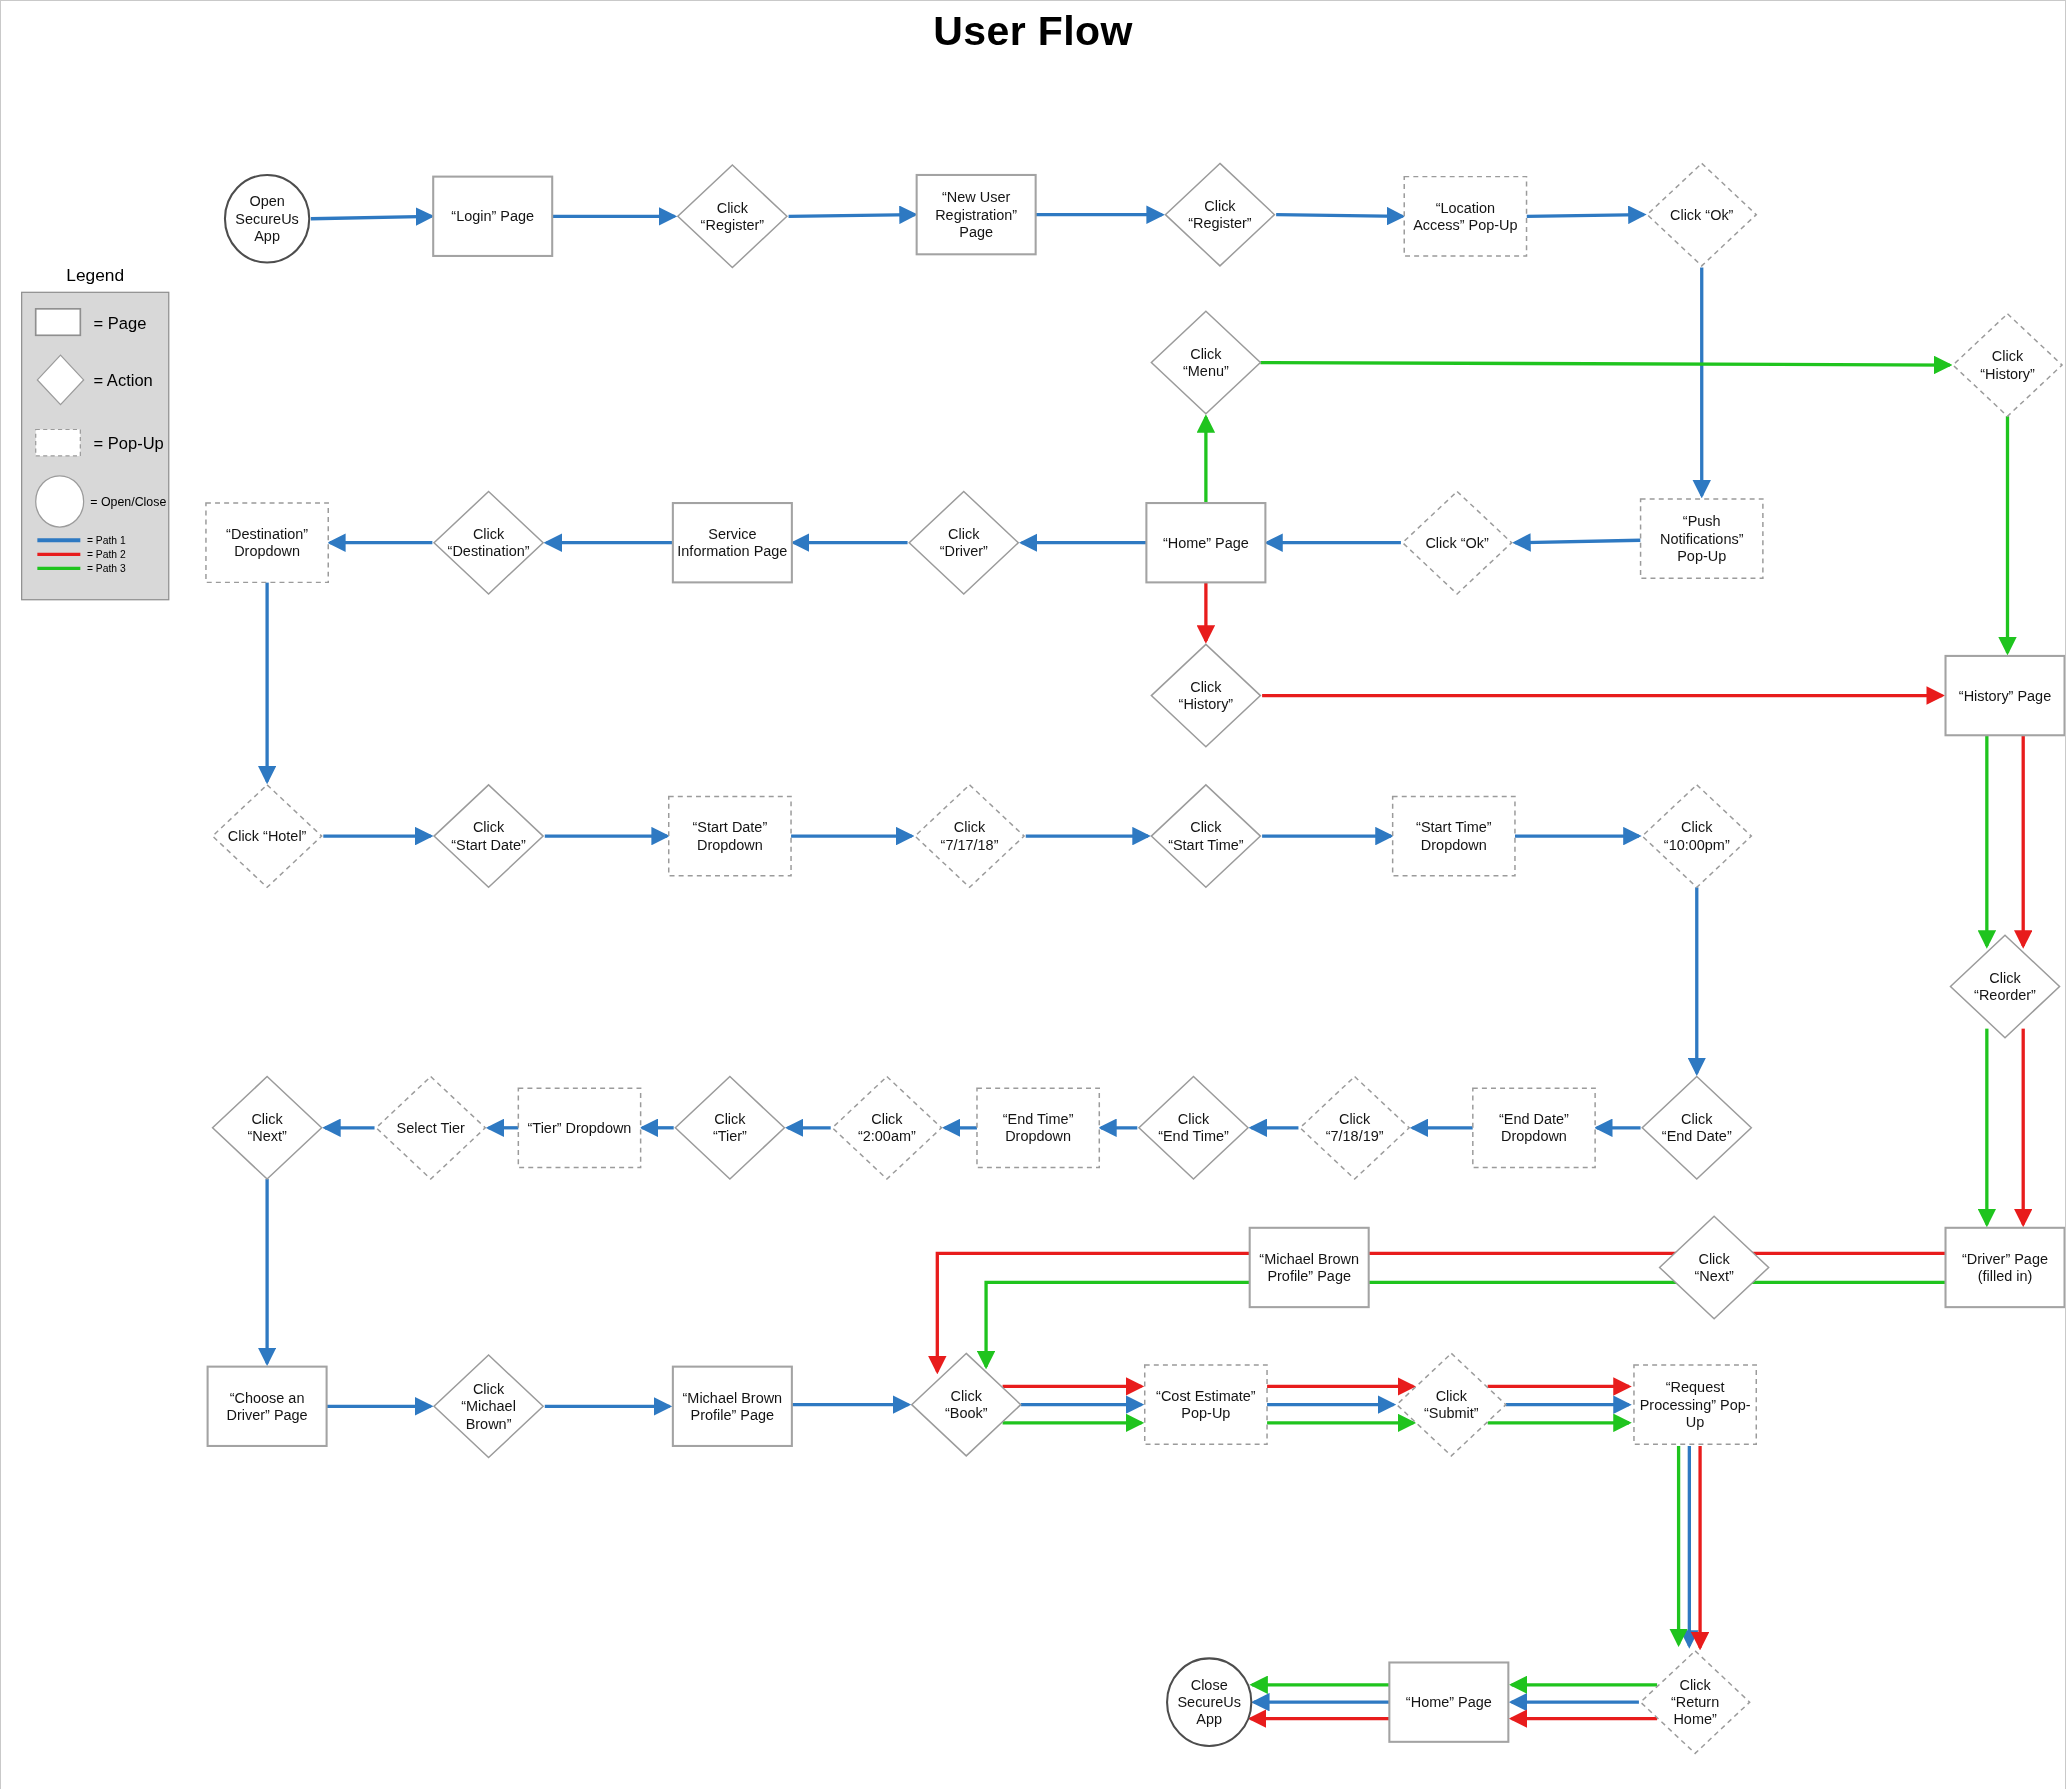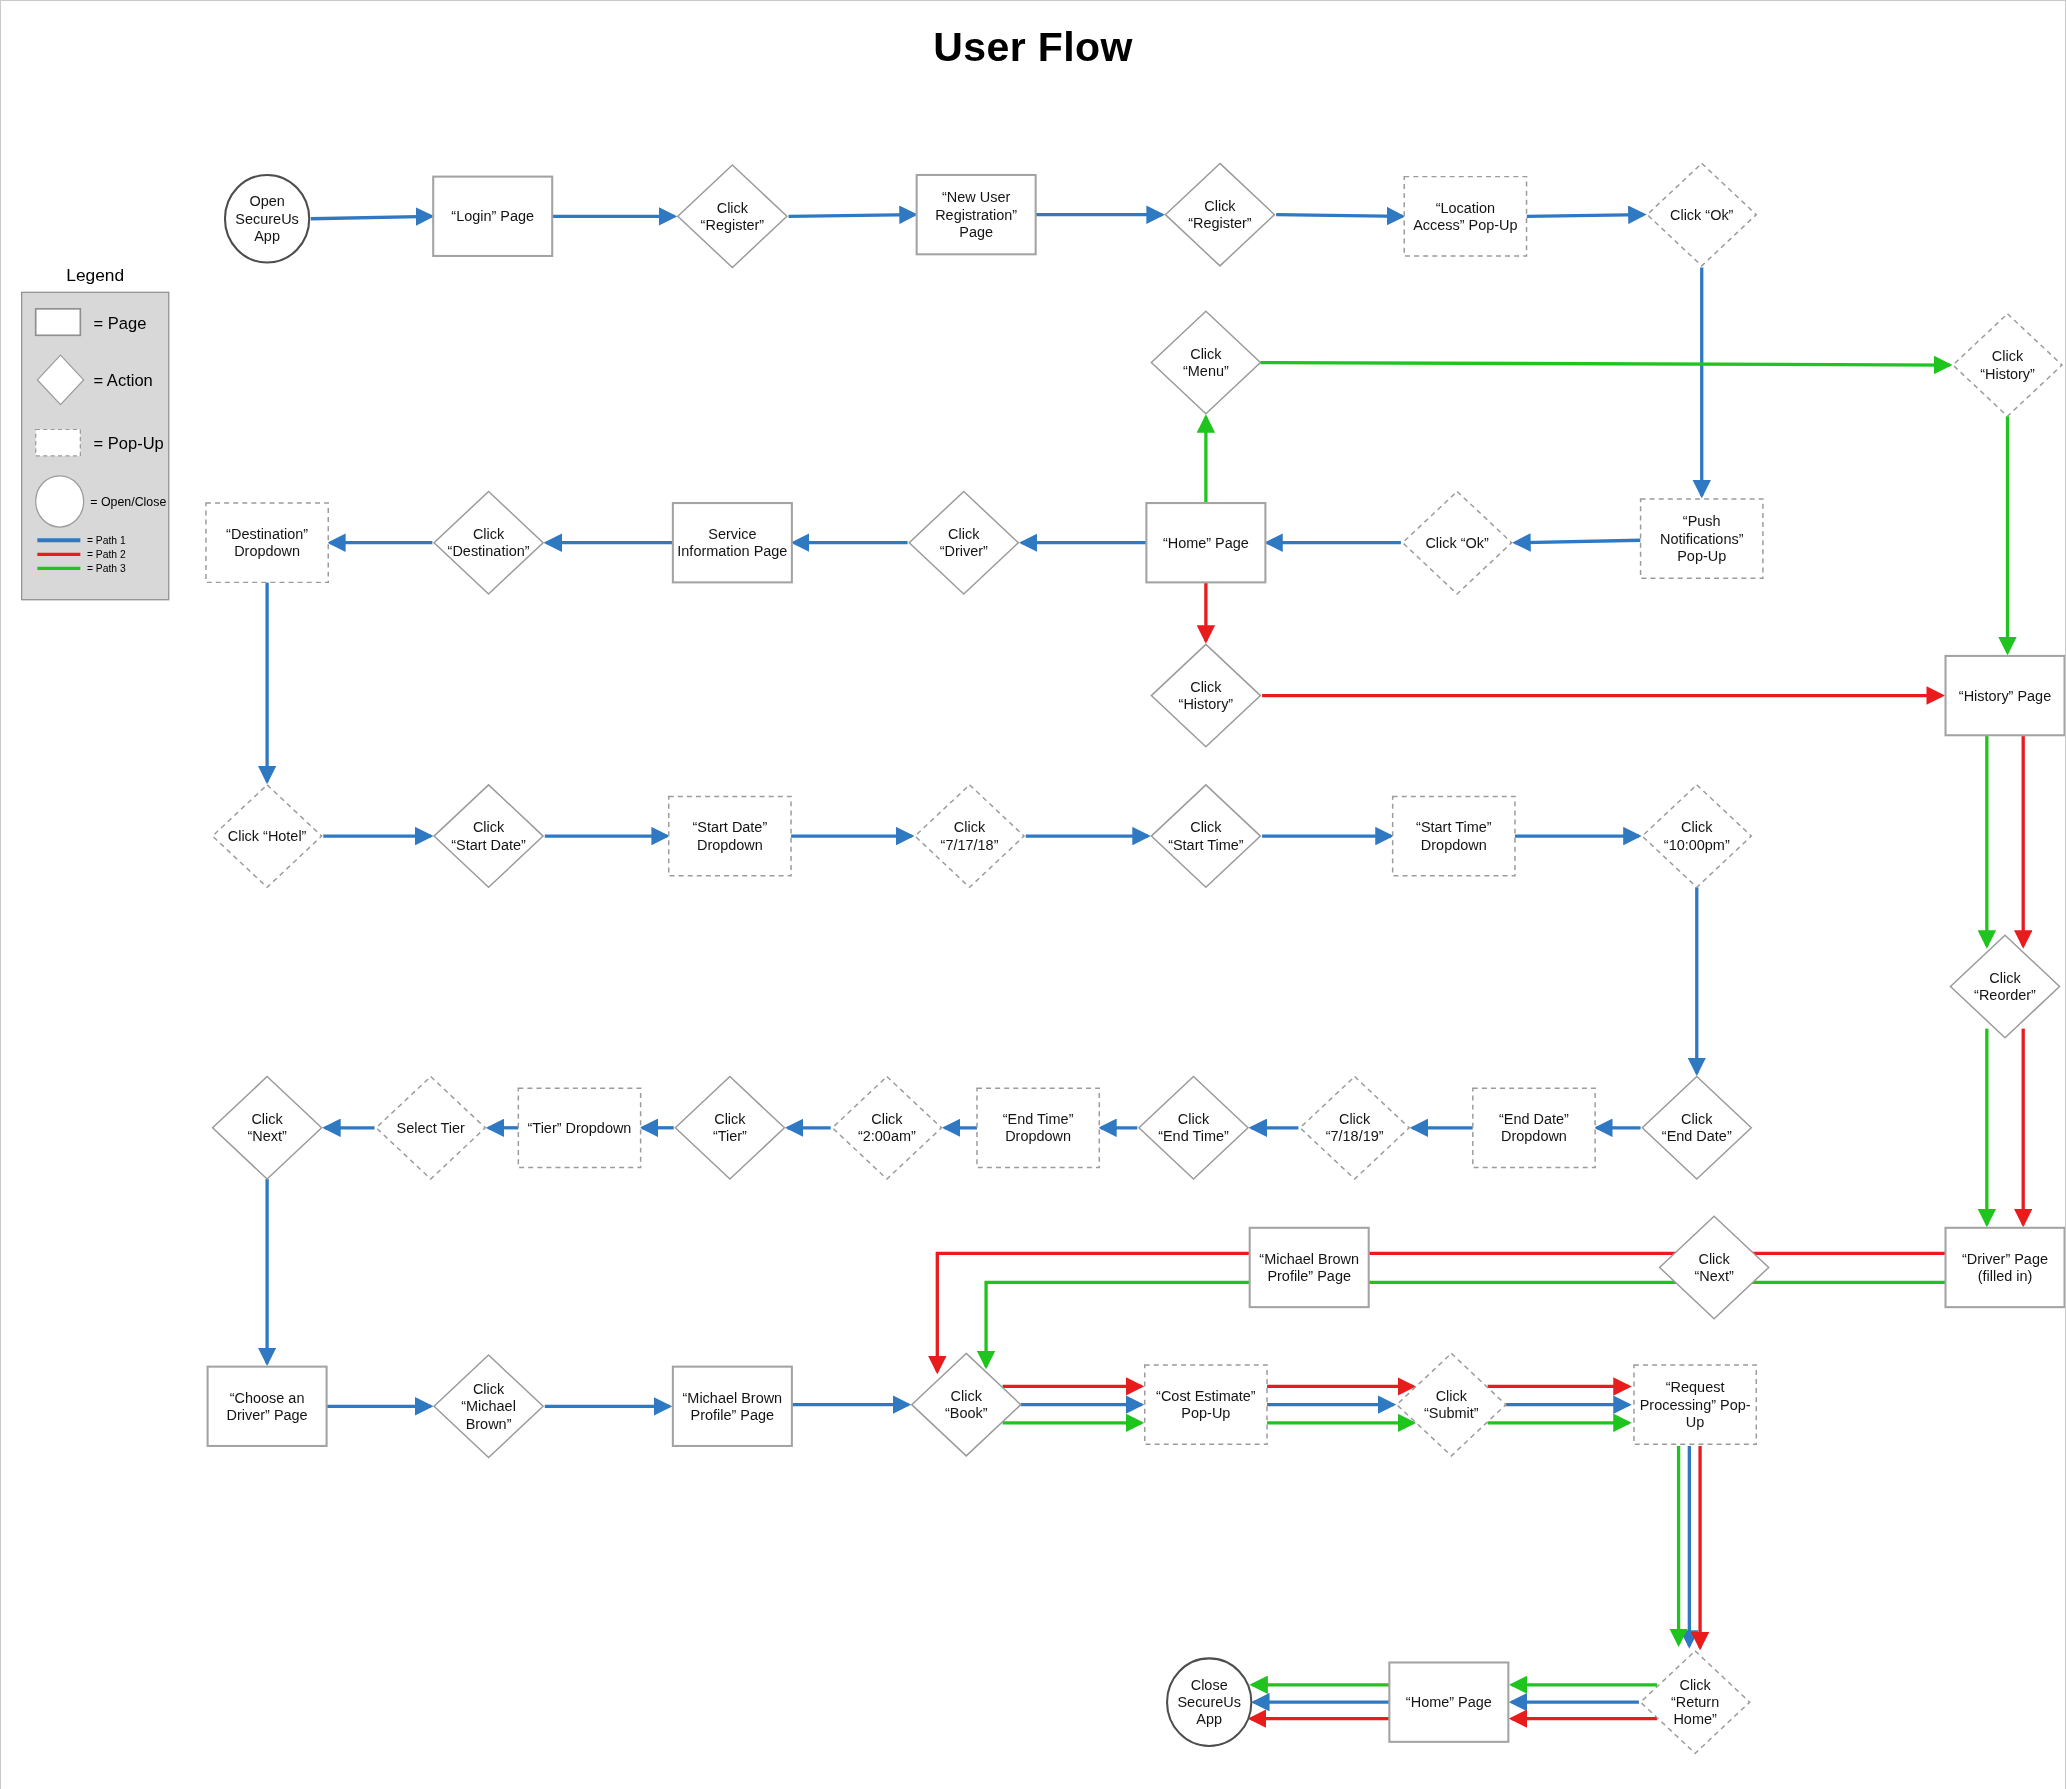--- a/index.html
+++ b/index.html
@@ -1,19 +1,19 @@
 <!DOCTYPE html>
 <html style="font-size:13.2px"><head>
 <meta charset="utf-8">
 <style>
   html,body{margin:0;padding:0;background:#ffffff;}
   .frame{position:relative;width:2066px;height:1790px;background:#ffffff;
          border:0.8px solid #c9c9c9;box-sizing:border-box;overflow:hidden;
          font-family:"Liberation Sans",sans-serif;}
-  .title{position:absolute;top:23px;left:0;width:100%;text-align:center;
+  .title{position:absolute;top:7px;left:0;width:100%;text-align:center;
          font-size:41px;font-weight:bold;color:#000;letter-spacing:0.4px;}
   svg{position:absolute;left:0;top:0;}
   text{font-family:"Liberation Sans",sans-serif;}
 </style>
 </head>
 <body>
 
 <div class="frame">
   <div class="title">User Flow</div>
   <svg id="diagram" width="2066" height="1790" viewBox="0 0 2500 2165">

